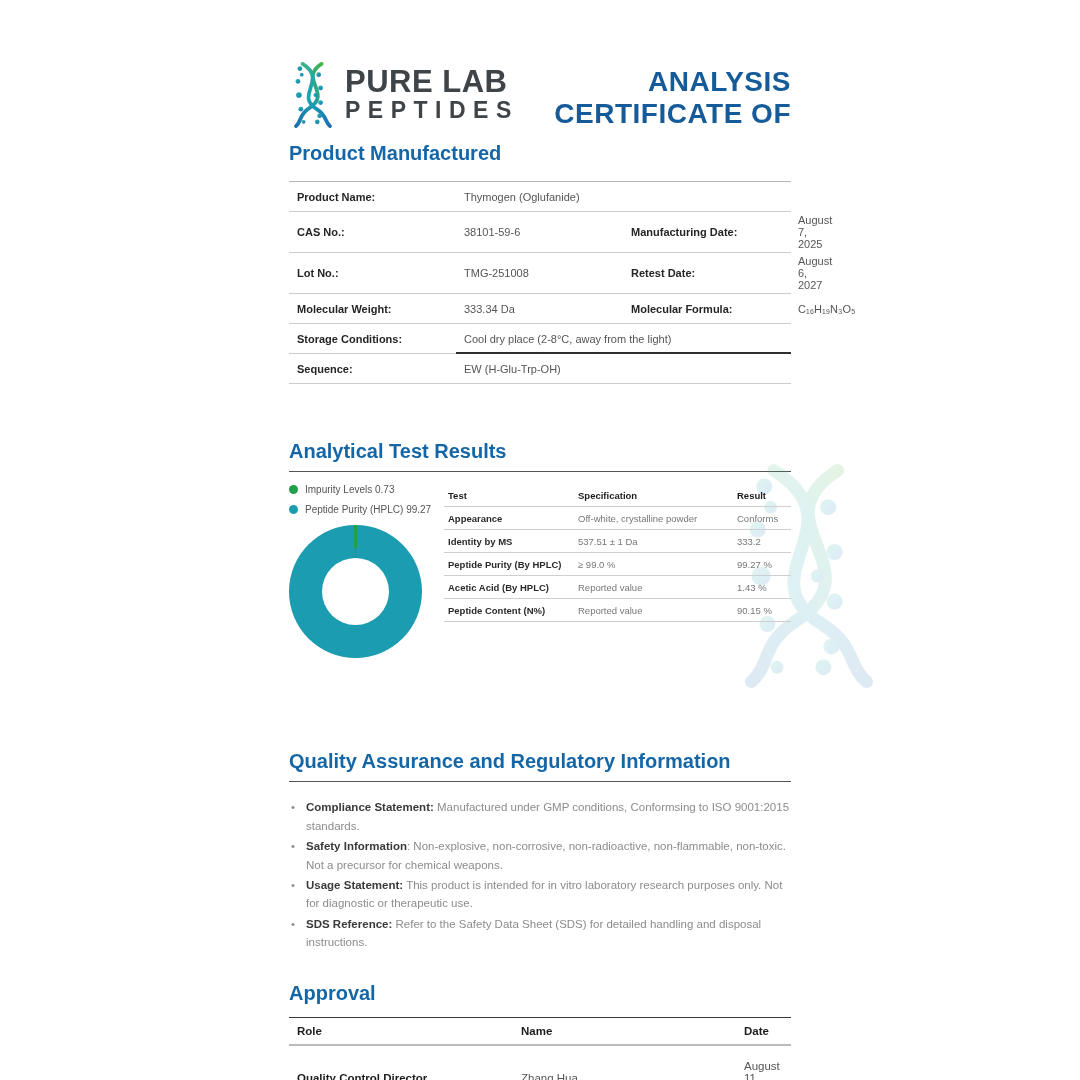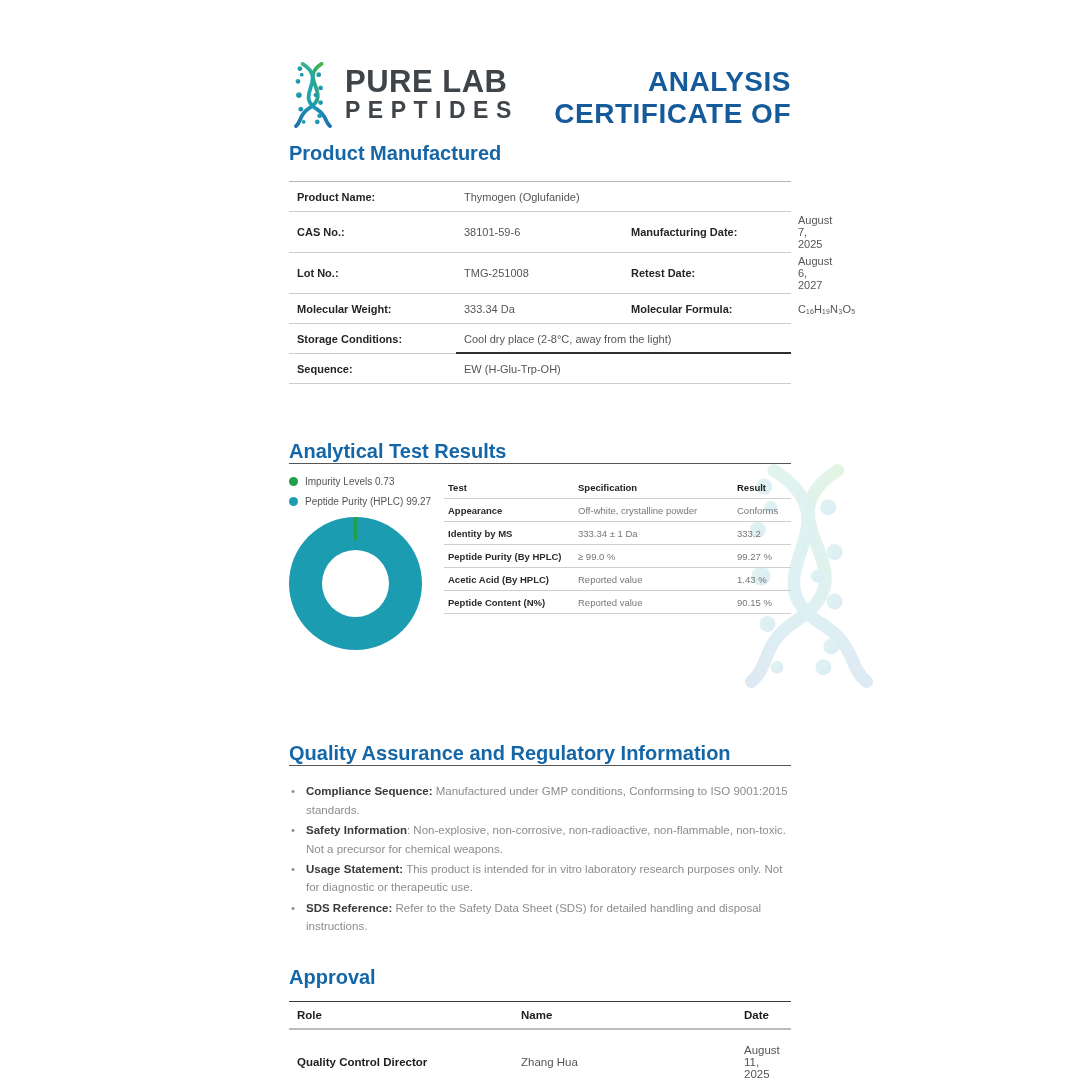--- a/index.html
+++ b/index.html
@@ -15,21 +15,21 @@
   .header-row { display:flex; justify-content:space-between; align-items:flex-start; }
   .brand { display:flex; align-items:center; }
   .brand-icon { width:48px; height:66px; flex:0 0 auto; }
   .brand-text { margin-left:8px; color:#3f4449; }
   .brand-line1 { font-size:31px; font-weight:800; letter-spacing:0.5px; line-height:1.0; }
   .brand-line2 { font-size:23px; font-weight:600; letter-spacing:7.5px; line-height:1.15; }
   .doc-title { text-align:right; color:#155a99; font-weight:800; font-size:28px; line-height:1.15; letter-spacing:0.5px; margin-top:4px; }
 
   
   .section-heading { color:#1566a7; font-size:20px; font-weight:600; }
-  .heading-underlined { border-bottom:1px solid #555; }
+  .heading-underlined { border-bottom:1px solid #555; padding-bottom:8px; }
 
   
   .pi-heading { margin-top:12px; }
   .pi-table { margin-top:16px; border-top:1px solid #b5b5b5; font-size:11px; }
   .pi-row { display:grid; grid-template-columns:167px 167px 167px 1fr; border-bottom:1px solid #cccccc; min-height:30px; align-items:center; }
   .pi-row .cell { padding:2px 10px 2px 8px; }
   .pi-label { font-weight:700; color:#252525; }
   .pi-value { color:#555555; }
   .span3 { grid-column: span 3; }
   .row-storage { position:relative; }
@@ -197,21 +197,21 @@
         <div class="cell tt-head">Specification</div>
         <div class="cell tt-head">Result</div>
       </div>
       <div class="tt-row">
         <div class="cell tt-test">Appearance</div>
         <div class="cell tt-spec">Off-white, crystalline powder</div>
         <div class="cell tt-result">Conforms</div>
       </div>
       <div class="tt-row">
         <div class="cell tt-test">Identity by MS</div>
-        <div class="cell tt-spec">333.34 ± 1 Da</div>
+        <div class="cell tt-spec">537.51 ± 1 Da</div>
         <div class="cell tt-result">333.2</div>
       </div>
       <div class="tt-row">
         <div class="cell tt-test">Peptide Purity (By HPLC)</div>
         <div class="cell tt-spec">≥ 99.0 %</div>
         <div class="cell tt-result">99.27 %</div>
       </div>
       <div class="tt-row">
         <div class="cell tt-test">Acetic Acid (By HPLC)</div>
         <div class="cell tt-spec">Reported value</div>
@@ -220,21 +220,21 @@
       <div class="tt-row">
         <div class="cell tt-test">Peptide Content (N%)</div>
         <div class="cell tt-spec">Reported value</div>
         <div class="cell tt-result">90.15 %</div>
       </div>
     </div>
   </div>
 
   <div class="section-heading heading-underlined qa-heading">Quality Assurance and Regulatory Information</div>
   <ul class="qa-list">
-    <li><span class="qa-label">Compliance Sequence:</span><span> Manufactured under GMP conditions, Conformsing to ISO 9001:2015 standards.</span></li>
+    <li><span class="qa-label">Compliance Statement:</span><span> Manufactured under GMP conditions, Conformsing to ISO 9001:2015 standards.</span></li>
     <li><span class="qa-label">Safety Information</span><span>: Non-explosive, non-corrosive, non-radioactive, non-flammable, non-toxic. Not a precursor for chemical weapons.</span></li>
     <li><span class="qa-label">Usage Statement:</span><span> This product is intended for in vitro laboratory research purposes only. Not for diagnostic or therapeutic use.</span></li>
     <li><span class="qa-label">SDS Reference:</span><span> Refer to the Safety Data Sheet (SDS) for detailed handling and disposal instructions.</span></li>
   </ul>
 
   <div class="section-heading approval-heading">Approval</div>
   <div class="ap-table">
     <div class="ap-row ap-head-row">
       <div class="cell">Role</div>
       <div class="cell">Name</div>

